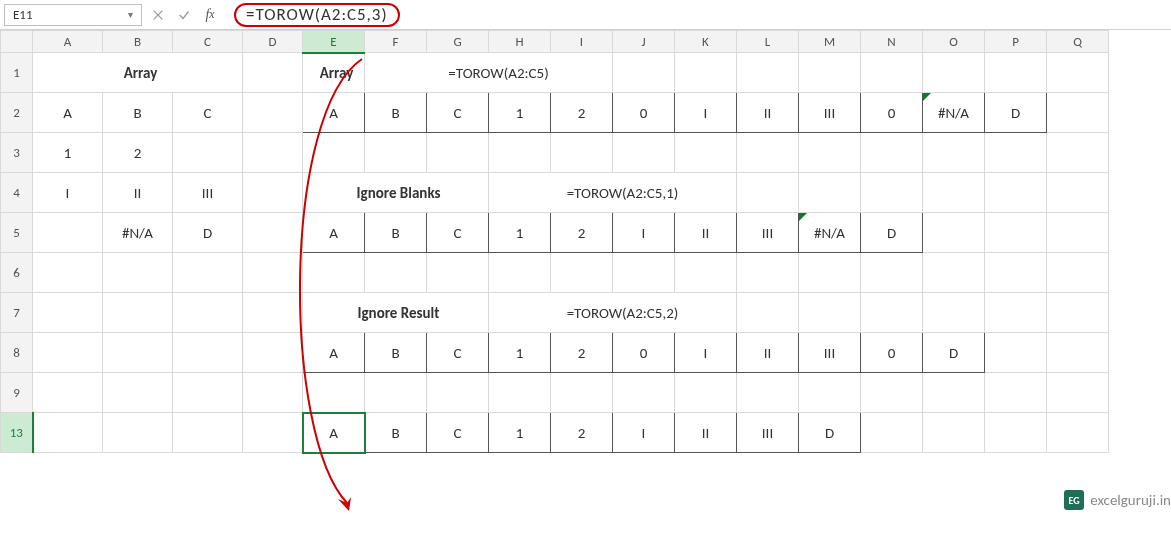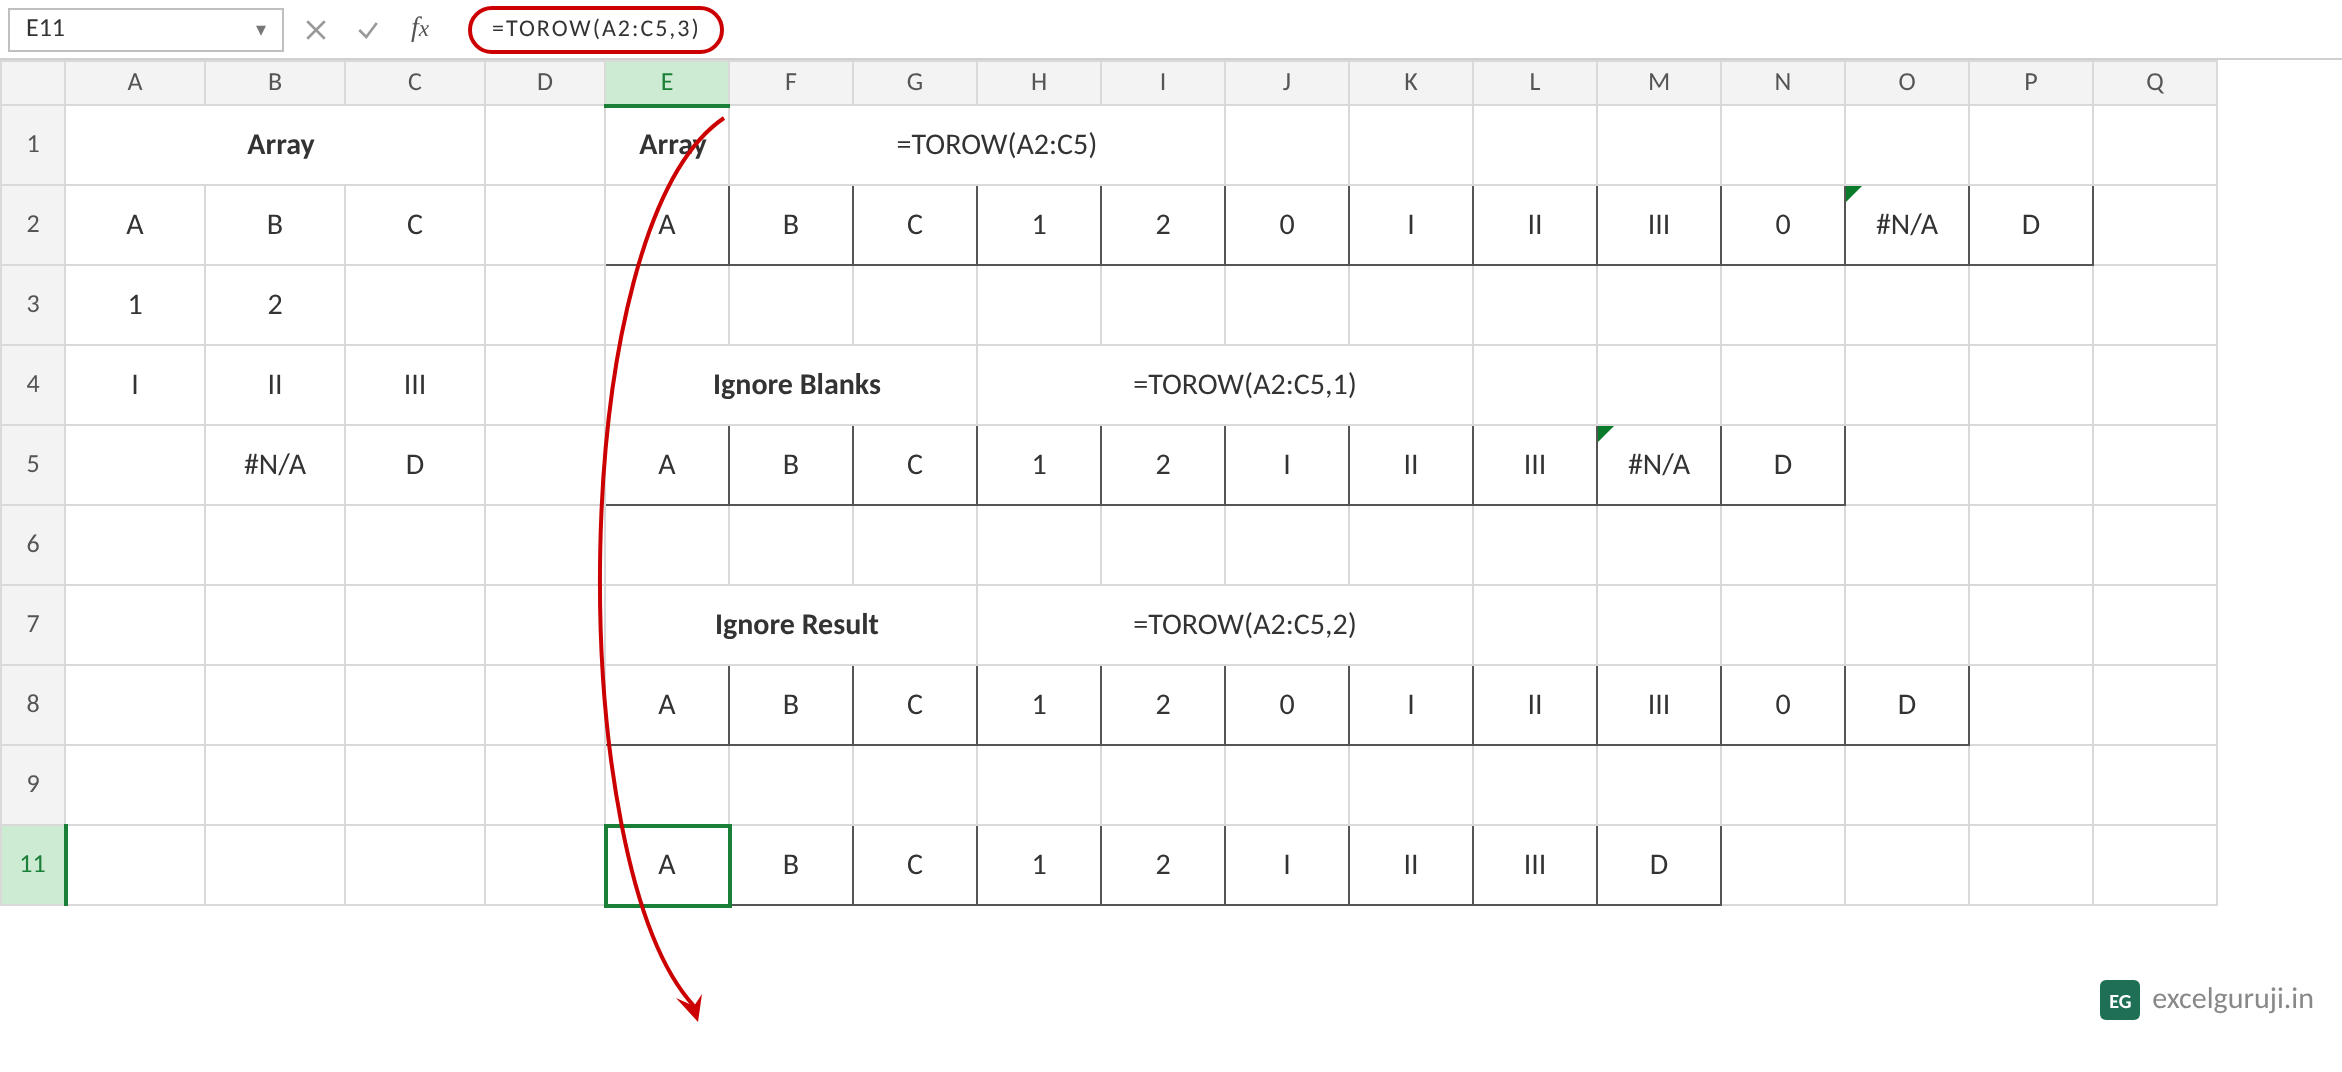--- a/index.html
+++ b/index.html
@@ -48,21 +48,21 @@
     color: #999;
   }
   .fbar-ico svg { width:14px; height:14px; }
   .fbar-ico.cancel svg{ stroke:#999; }
   .fbar-ico.confirm svg{ stroke:#999; }
   .fbar-ico.fx { font-style: italic; font-family: Georgia, serif; color:#555; font-size:14px; }
   .formula-input {
     flex: 1;
     height: 22px;
     padding: 0 8px;
-    font-size: 12px;
+    font-size: 17px;
     letter-spacing: 1px;
     color: #333;
     display:flex;
     align-items:center;
   }
   .formula-highlight {
     border: 2px solid #c00;
     border-radius: 14px;
     padding: 0 10px;
     height: 24px;
@@ -147,21 +147,21 @@
     top:23px;
     width:110px;
     height:465px;
     pointer-events:none;
     z-index:5;
   }
 
   
   .wm{
     position:absolute;
-    right:14px;
+    right:0;
     bottom:26px;
     font-size:15px;
     color:#888;
     display:flex;
     align-items:center;
     gap:6px;
   }
   .wm .logo{
     width:20px;height:20px;background:#1f6f57;border-radius:3px;
     display:flex;align-items:center;justify-content:center;
@@ -407,21 +407,21 @@
           <td></td>
           <td></td>
           <td></td>
           <td></td>
           <td></td>
           <td></td>
     </tr>
 
 
     <tr>
-      <th class="sel">11</th>
+      <th class="sel">13</th>
       <td></td>
           <td></td>
           <td></td>
           <td></td>
       <td class="res active-cell">A</td>
       <td class="res" dataource="">B</td>
       <td class="res">C</td>
       <td class="res">1</td>
       <td class="res">2</td>
       <td class="res">I</td>

